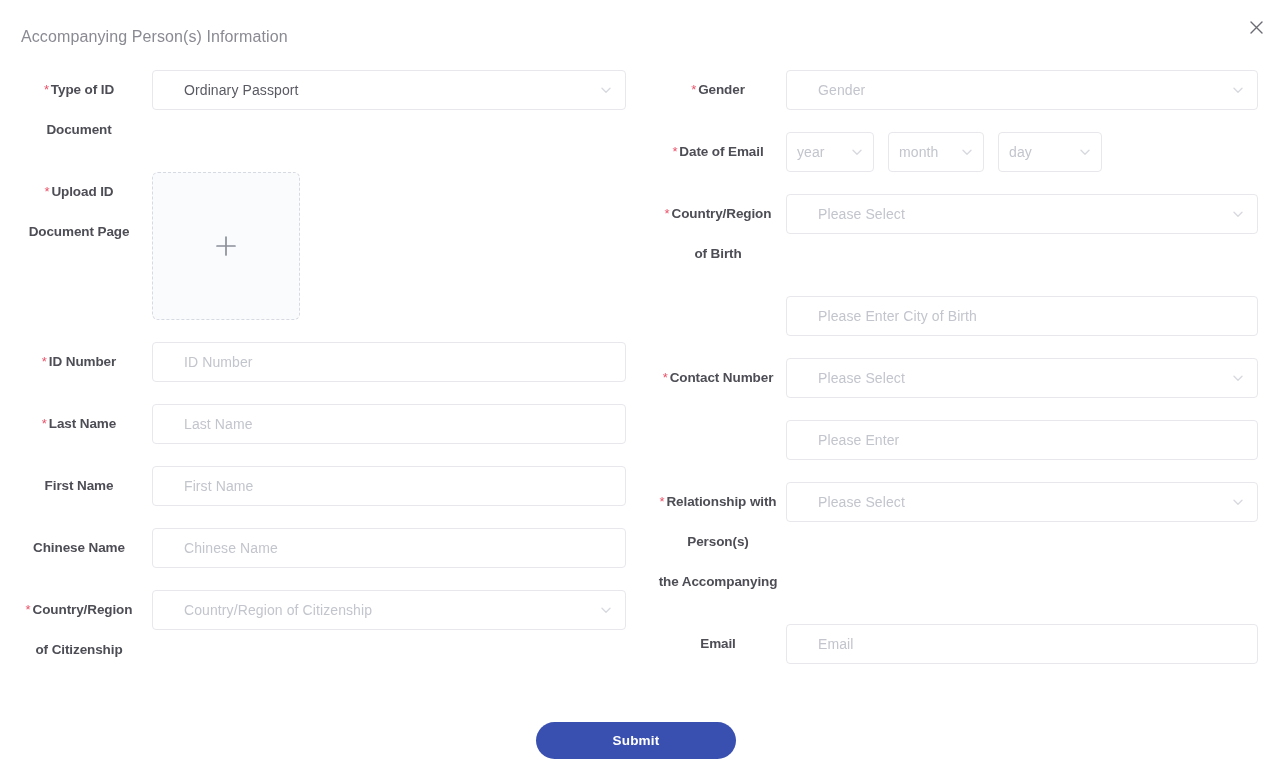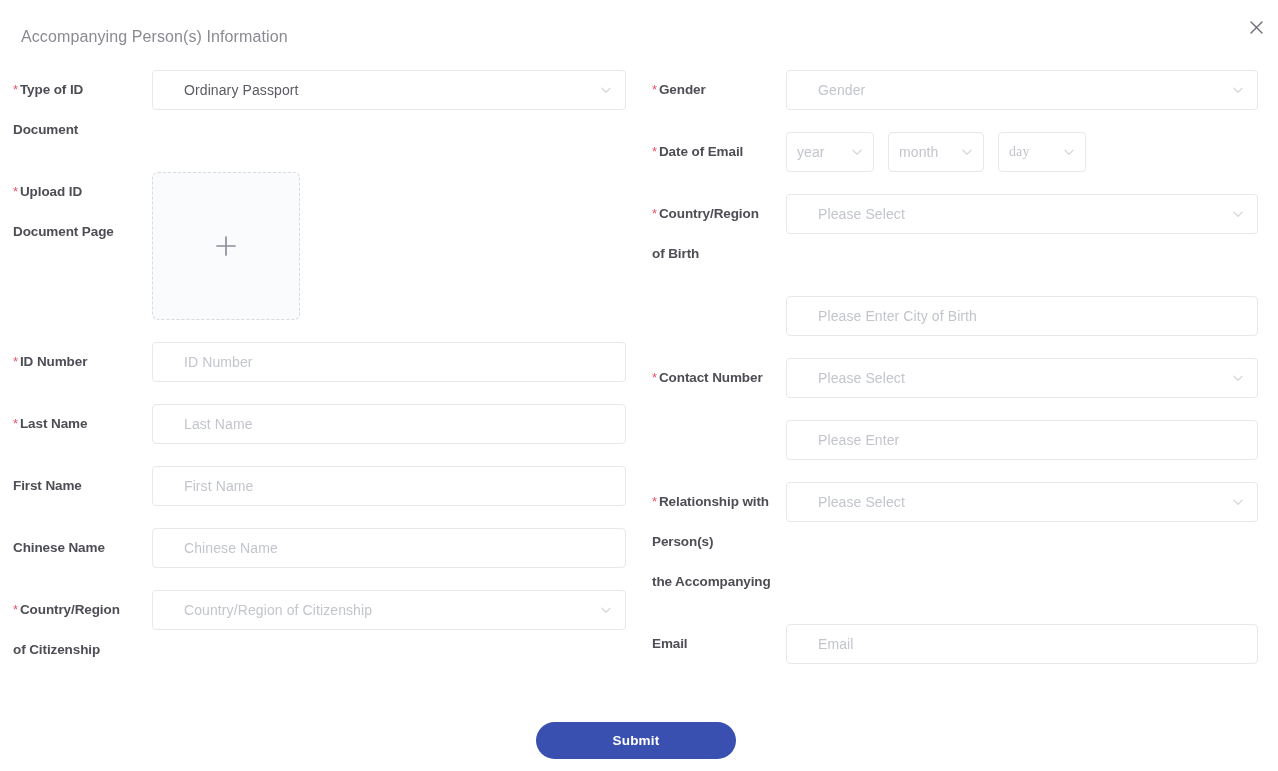--- a/index.html
+++ b/index.html
@@ -50,20 +50,21 @@
     justify-content: center;
   }
   .close-btn svg { display: block; }
 
   
   .form-area {
     position: absolute;
     left: 0; top: 54px;
     width: 1278px;
     height: 650px;
+    text-align: center;
   }
   .col { position: absolute; top: 0; }
   .col-left  { left: 0px;   width: 639px; }
   .col-right { left: 639px; width: 639px; }
 
   .row {
     position: absolute;
     left: 0;
     width: 639px;
   }
@@ -126,21 +127,21 @@
     pointer-events: none;
     opacity: .55;
   }
   .chev svg { display: block; }
 
   
   .dob { display: flex; gap: 14px; }
   .dob .field { padding: 4px 10px; }
   .dob .sel-year  { width: 88px; }
   .dob .sel-month { width: 96px; }
-  .dob .sel-day   { width: 88px; font-family: Liberation Serif, serif; }
+  .dob .sel-day   { width: 104px; }
   .dob .chev { right: 9px; }
 
   
   .upload-box {
     width: 148px;
     height: 148px;
     border: 1px dashed #d8dae2;
     border-radius: 6px;
     background: #fafbfd;
     display: flex;

